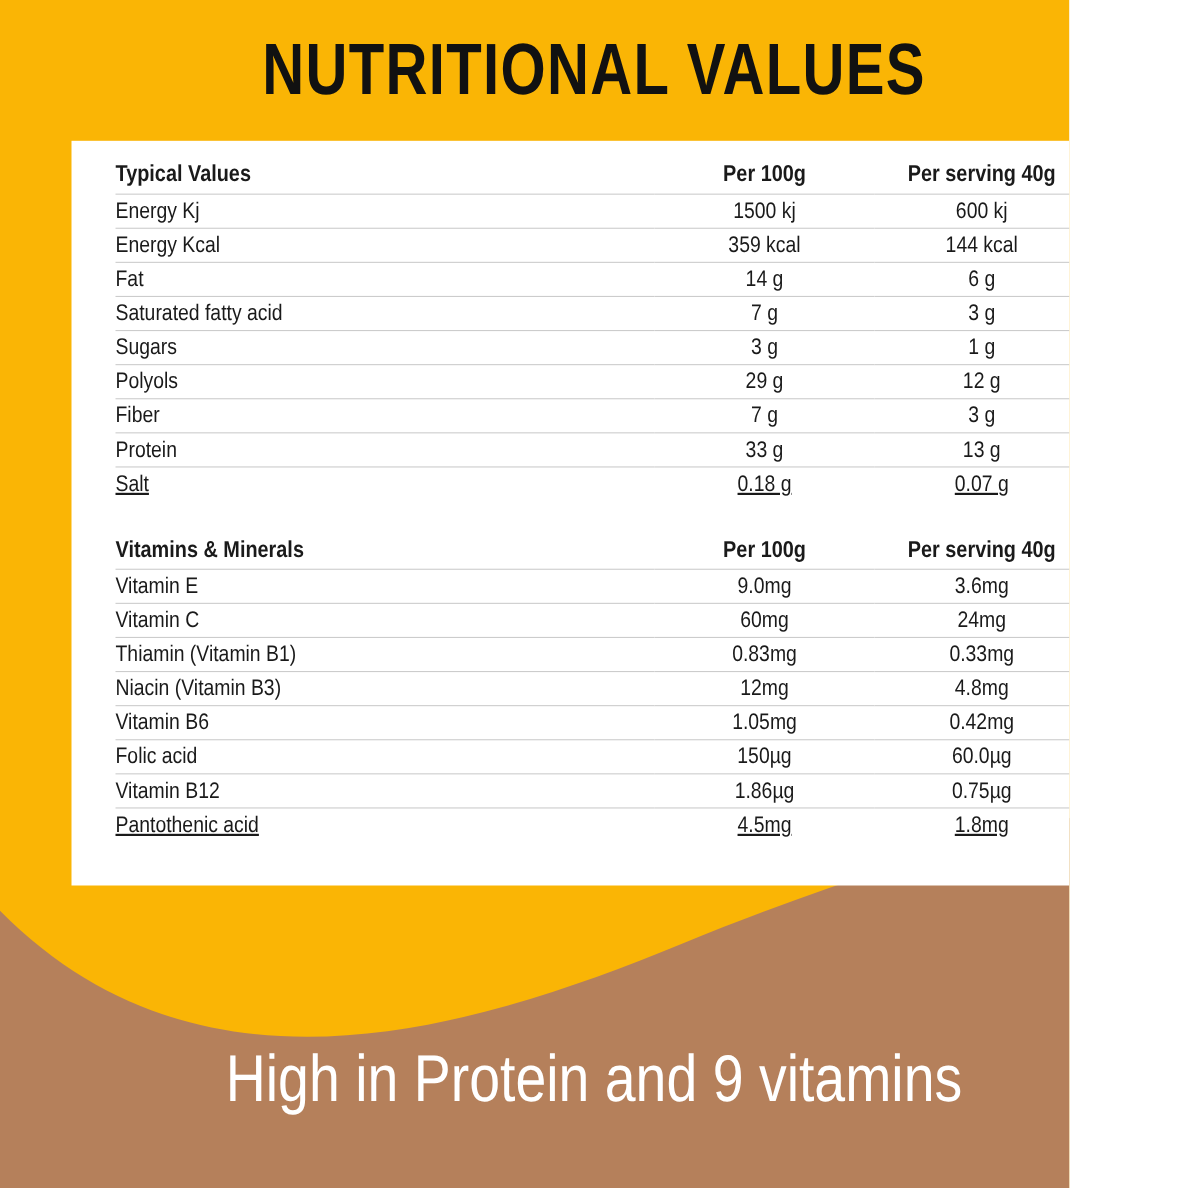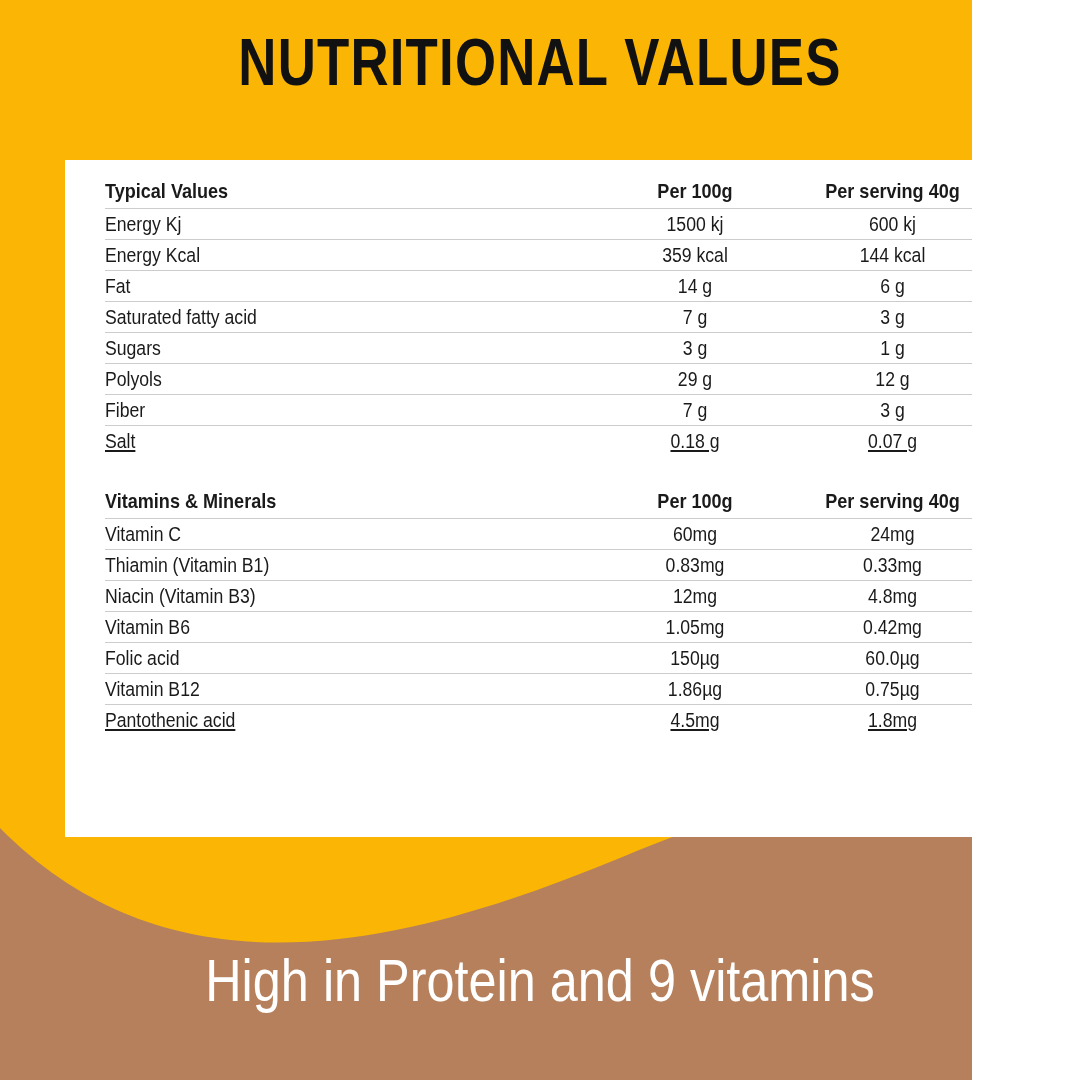--- a/index.html
+++ b/index.html
@@ -49,21 +49,20 @@
 
   
   .card {
     position: absolute;
     left: 65px;
     top: 128px;
     width: 961px;
     height: 677px;
     background: #ffffff;
     z-index: 3;
-    margin-top: 32px;
   }
 
   .card-inner {
     position: absolute;
     left: 40px;
     top: 14px;
     width: 885px;
   }
 
   table.nutri {
@@ -242,20 +241,31 @@
             <td>
                 <div class="cell-name">Fiber</div>
               </td>
             <td>
                 <div class="cell-val">7 g</div>
               </td>
             <td>
                 <div class="cell-val">3 g</div>
               </td>
           </tr>
+          <tr>
+            <td>
+                <div class="cell-name">Protein</div>
+              </td>
+            <td>
+                <div class="cell-val">33 g</div>
+              </td>
+            <td>
+                <div class="cell-val">13 g</div>
+              </td>
+          </tr>
           <tr class="no-rule">
             <td>
                 <div class="cell-name">Salt</div>
               </td>
             <td>
                 <div class="cell-val">0.18 g</div>
               </td>
             <td>
                 <div class="cell-val">0.07 g</div>
               </td>
@@ -274,20 +284,31 @@
             <td>
               <div class="cell-val">Per 100g</div>
             </td>
             <td>
               <div class="cell-val">Per serving 40g</div>
             </td>
           </tr>
 
           <tr>
             <td>
+                <div class="cell-name">Vitamin E</div>
+              </td>
+            <td>
+                <div class="cell-val">9.0mg</div>
+              </td>
+            <td>
+                <div class="cell-val">3.6mg</div>
+              </td>
+          </tr>
+          <tr>
+            <td>
                 <div class="cell-name">Vitamin C</div>
               </td>
             <td>
                 <div class="cell-val">60mg</div>
               </td>
             <td>
                 <div class="cell-val">24mg</div>
               </td>
           </tr>
           <tr>

